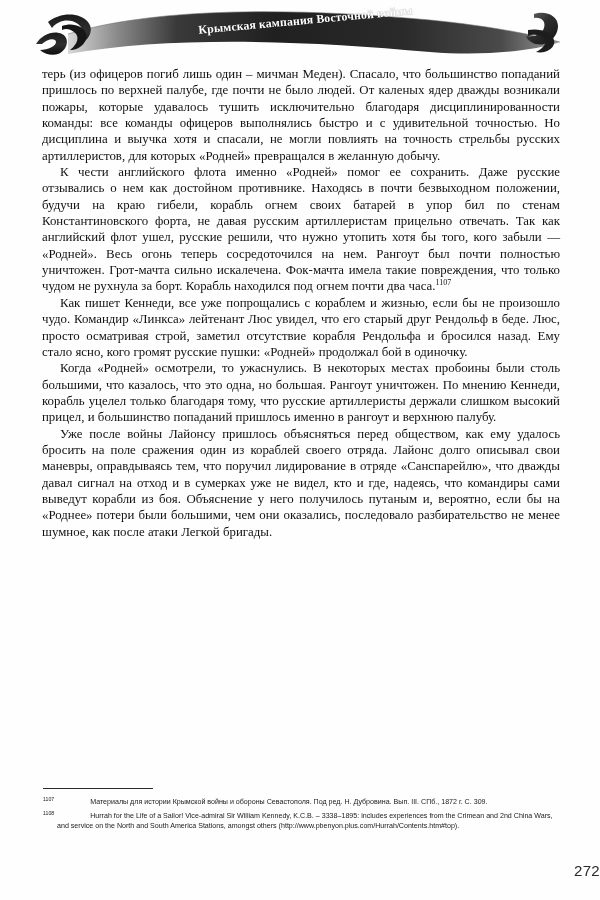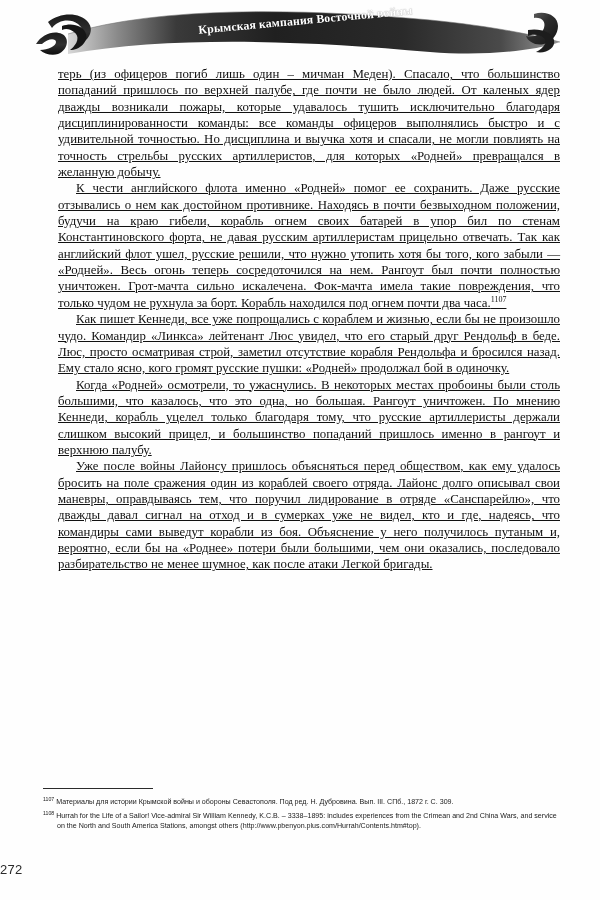--- a/index.html
+++ b/index.html
@@ -63,29 +63,28 @@
   }
 
   
   .body-text {
     position: absolute;
     left: 42px;
     top: 66px;
     width: 518px;
   }
   .para {
-    margin: 0 0 0px 16px;
+    margin: 0 0 0px 0;
     text-align: justify;
     text-justify: inter-word;
     font-size: 12.85px;
     line-height: 16.35px;
     text-indent: 18px;
     hyphens: none;
     word-spacing: 0.1px;
-    text-decoration: underline;
   }
   .para.no-indent {
     text-indent: 0;
   }
   .para sup {
     font-size: 8px;
     line-height: 0;
     vertical-align: super;
   }
 
@@ -115,31 +114,32 @@
     text-indent: -14px;
     text-align: left;
   }
   .footnote .fn-num {
     font-size: 5.2px;
     vertical-align: super;
     padding-right: 2px;
   }
   .footnote .fn-body {
     display: inline;
+    margin-left: 34px;
   }
 
   
   .page-number {
     position: absolute;
     left: 0;
     top: 862px;
     width: 600px;
-    text-align: left;
+    text-align: right;
     font-family: "Liberation Sans", "DejaVu Sans", sans-serif;
-    font-size: 13px;
+    font-size: 15px;
     color: #2a2a2a;
     letter-spacing: 0.3px;
   }
 </style>
 </head>
 <body>
 
 <div class="page">
 
   <div class="header-banner">

